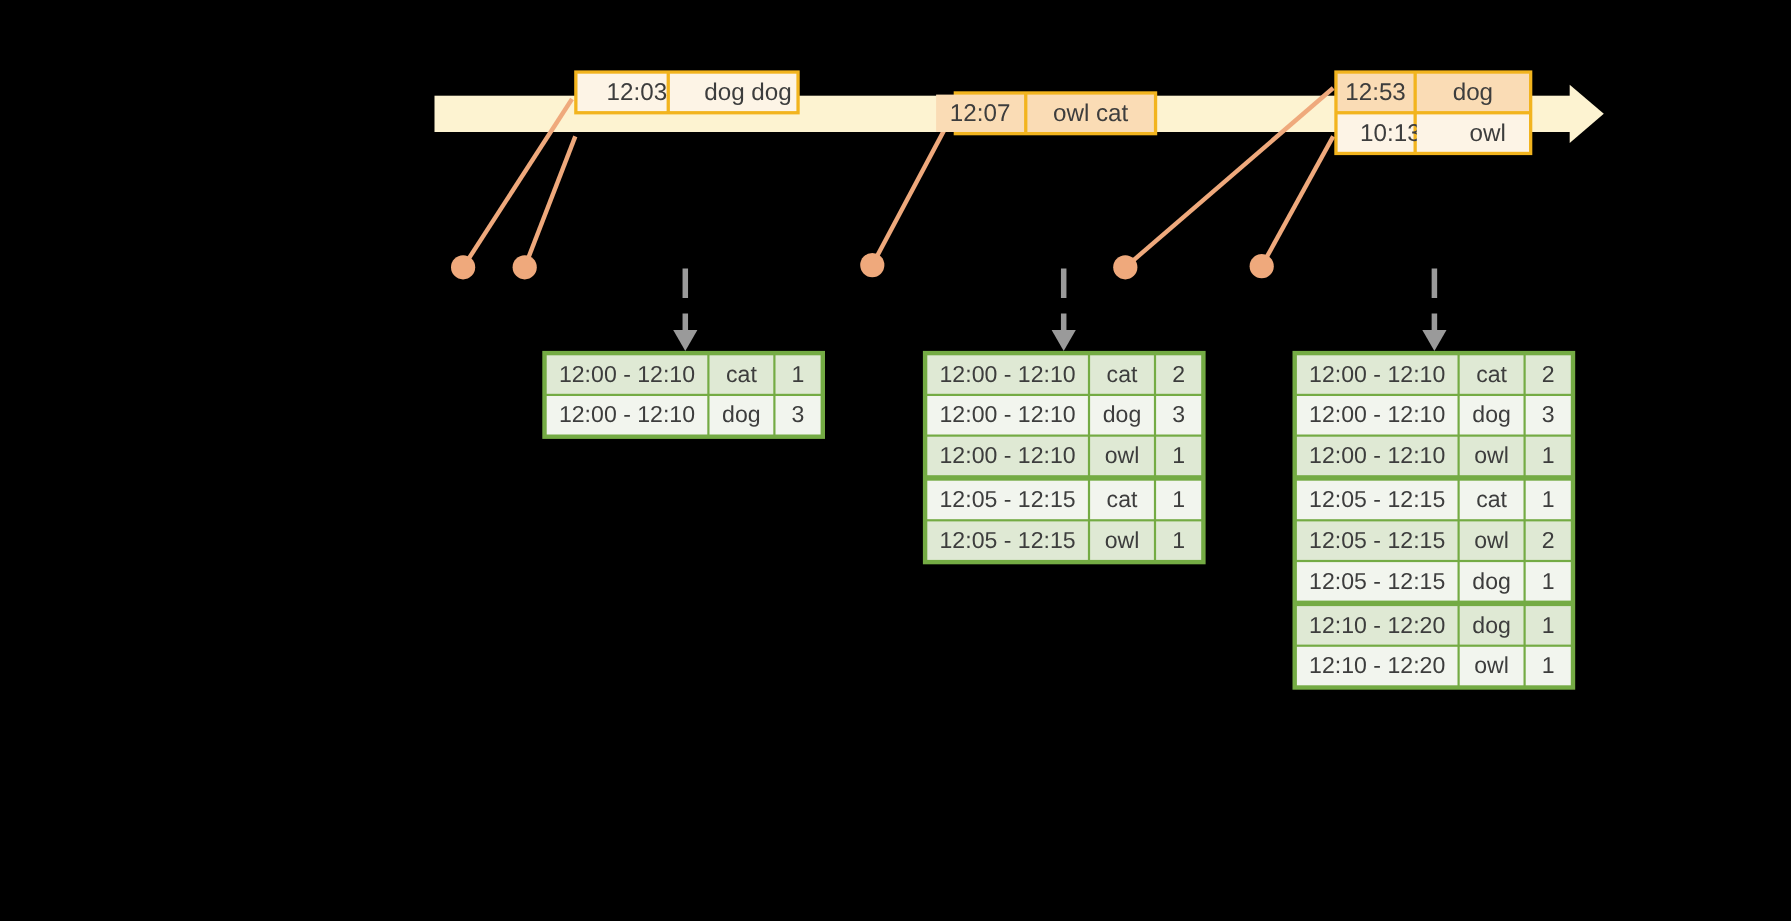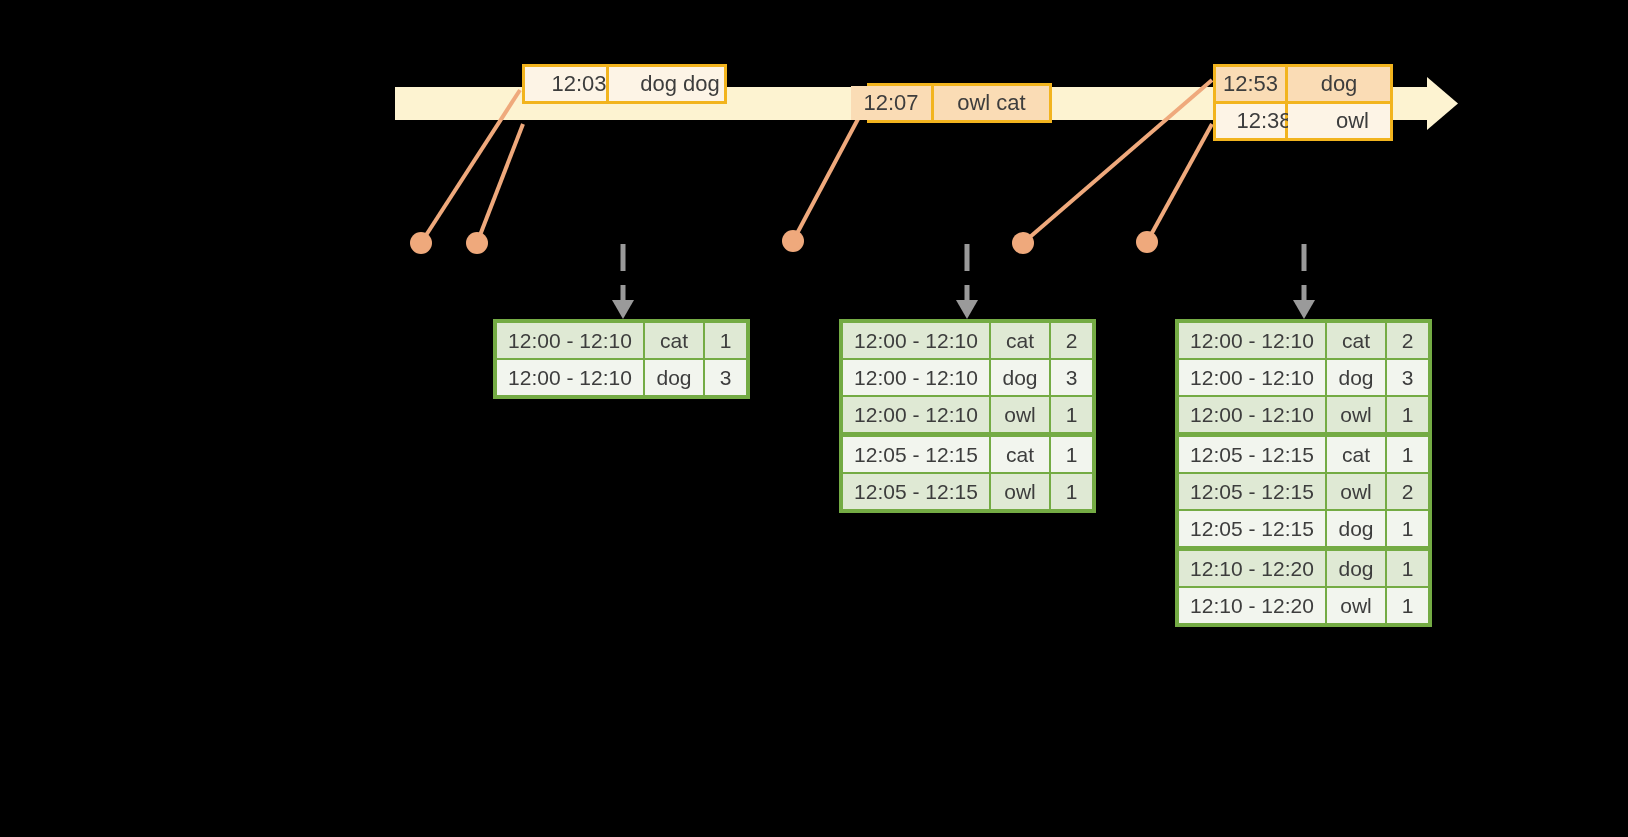--- a/index.html
+++ b/index.html
@@ -114,21 +114,21 @@
       <div>owl cat</div>
     </div>
   </div>
 
   <div id="event-t3" class="event-table t3">
     <div class="event-row peach">
       <div>12:53</div>
       <div>dog</div>
     </div>
     <div class="event-row cream">
-      <div>12:38</div>
+      <div>10:13</div>
       <div>owl</div>
     </div>
   </div>
 
   <div id="result-t1" class="result-table">
     <div class="result-group">
       <div class="result-row dark">
         <div>12:00 - 12:10</div>
         <div>cat</div>
         <div>1</div>

